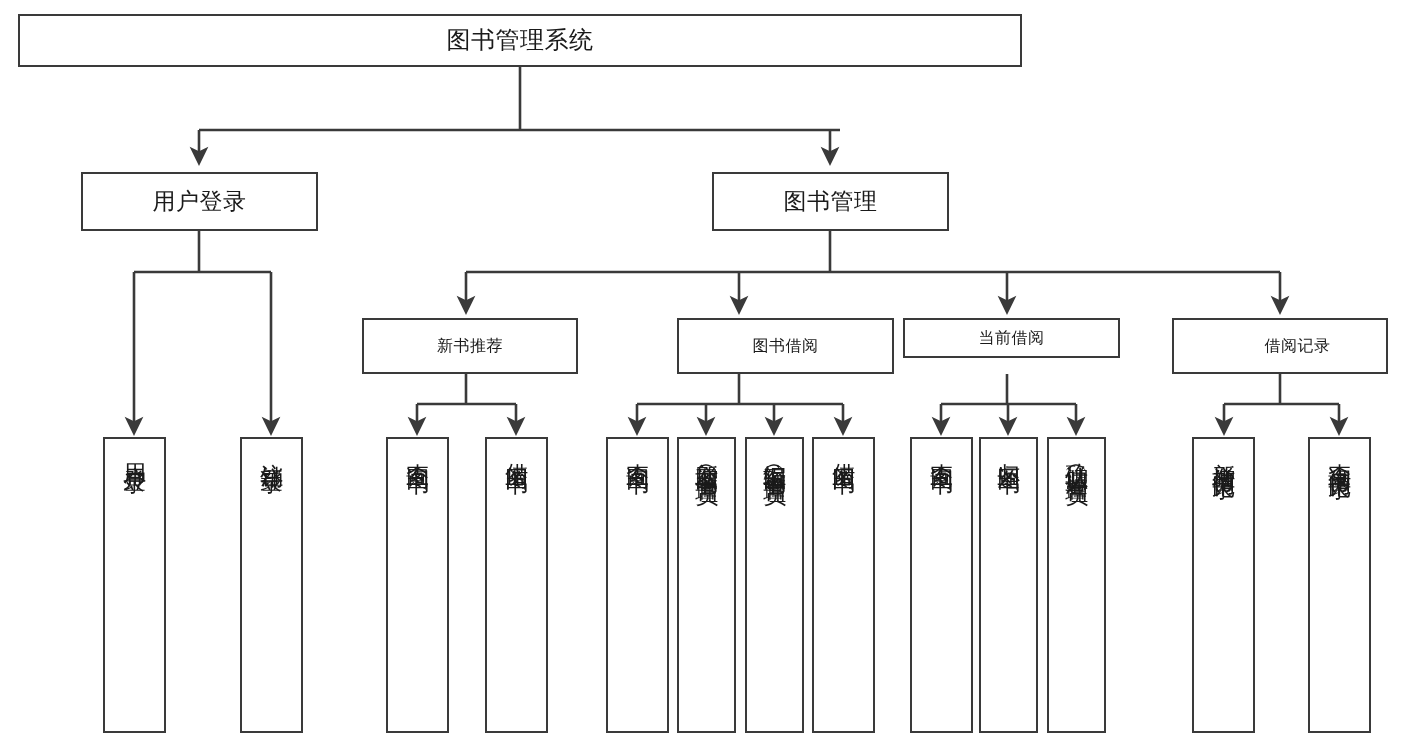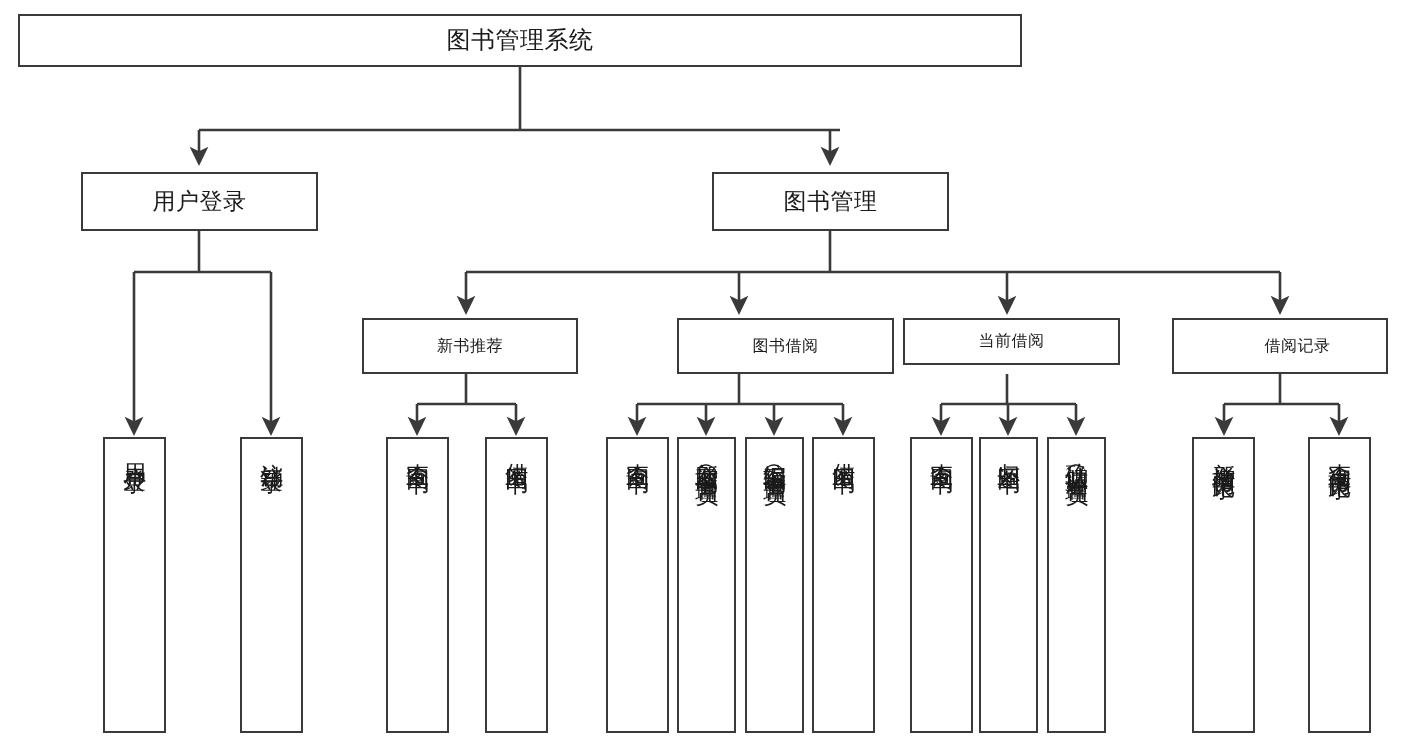--- a/index.html
+++ b/index.html
@@ -152,21 +152,21 @@
   </div>
 
   <div class="node h lvl3" style="left:362px; top:318px; width:216px; height:56px;">
     <span class="node-label">新书推荐</span>
   </div>
 
   <div class="node h lvl3" style="left:633px; top:318px; width:217px; height:56px;margin-left:44px;">
     <span class="node-label">图书借阅</span>
   </div>
 
-  <div class="node h lvl3" style="left:903px; top:318px; width:217px; height:47px;">
+  <div class="node h lvl3" style="left:903px; top:318px; width:217px; height:40px;">
     <span class="node-label">当前借阅</span>
   </div>
 
   <div class="node h lvl3" style="left:1172px; top:318px; width:216px; height:56px;padding-left:35px;">
     <span class="node-label">借阅记录</span>
   </div>
 
   <div class="node v" style="left:103px; top:437px; width:63px; height:296px;">
     <span class="node-label">用户登录</span>
   </div>

